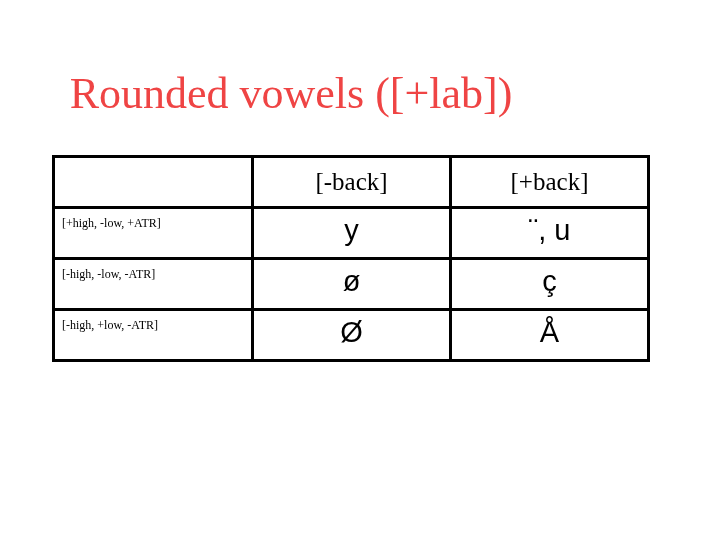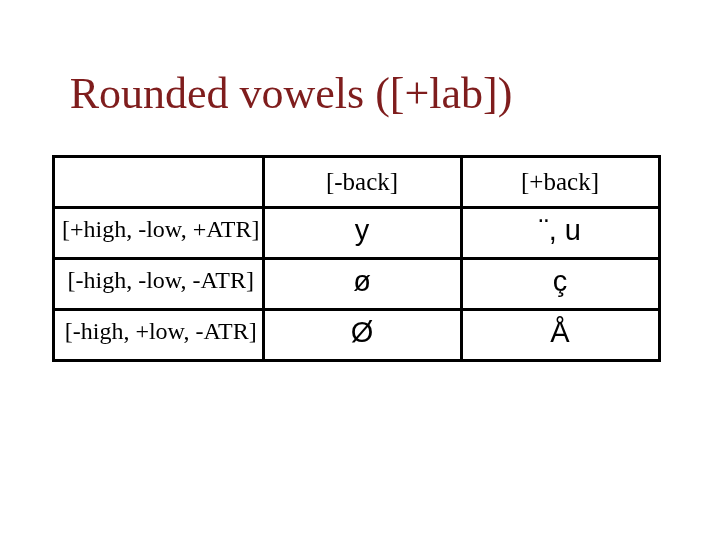--- a/index.html
+++ b/index.html
@@ -18,21 +18,21 @@
   }
   .slide-title {
     position: absolute;
     top: 68px;
     left: 0;
     width: 582px;
     text-align: center;
     font-family: "Liberation Serif", serif;
     font-size: 44px;
     line-height: 1.2;
-    color: #7f1d1d;
+    color: #ef4444;
     white-space: nowrap;
   }
   table.vowel-table {
     position: absolute;
     left: 52px;
     top: 155px;
     border-collapse: collapse;
     table-layout: fixed;
     background: #ffffff;
   }
@@ -50,22 +50,22 @@
   }
   th.back-header {
     font-family: "Liberation Serif", serif;
     font-size: 25px;
     font-weight: normal;
     text-align: center;
     vertical-align: middle;
   }
   td.feature-cell {
     font-family: "Liberation Serif", serif;
-    font-size: 24px;
-    text-align: center;
+    font-size: 12px;
+    text-align: left;
     vertical-align: top;
     padding: 7px 2px 0 7px;
     white-space: nowrap;
   }
   td.vowel-cell {
     font-family: "Liberation Sans", sans-serif;
     font-size: 29px;
     text-align: center;
     vertical-align: middle;
     padding-bottom: 6px;

